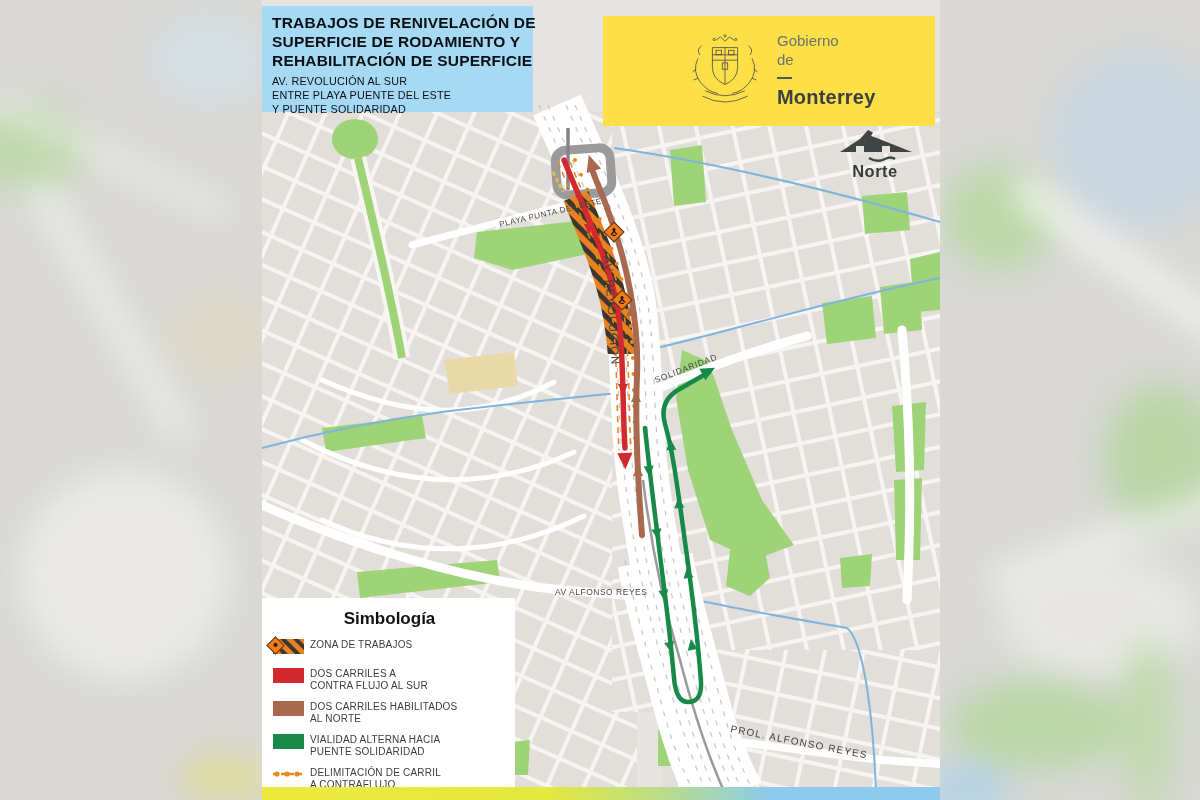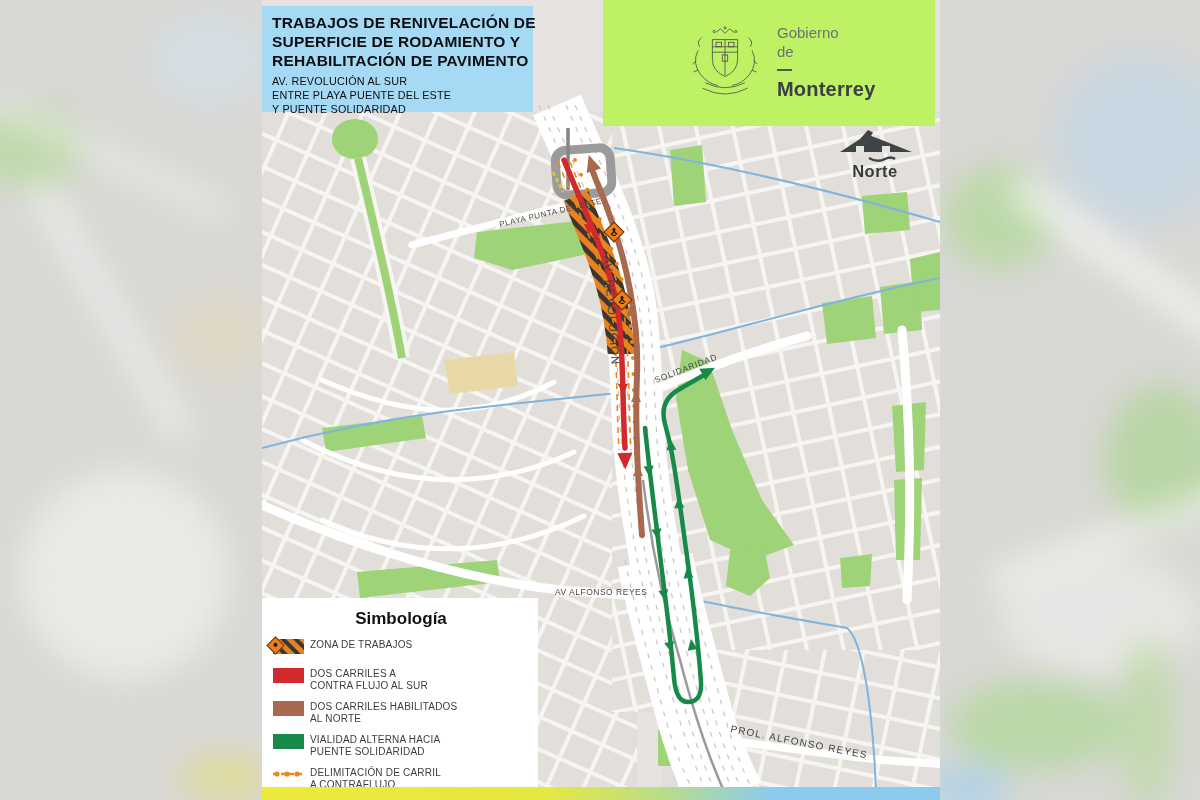--- a/index.html
+++ b/index.html
@@ -12,28 +12,28 @@
   
   .flyer{position:absolute;left:262px;top:0;width:678px;height:800px;background:#e6e3e0;}
   .map-svg{position:absolute;left:0;top:0;}
   
   .title-box{position:absolute;left:0;top:6px;width:271px;height:106px;background:#a6d9f4;
              box-sizing:border-box;padding:7px 8px 0 10px;color:#0b0f12;}
   .title-line{font-weight:700;font-size:15.5px;line-height:1.24;letter-spacing:.2px;white-space:nowrap;}
   .sub-line{font-weight:400;font-size:10.8px;line-height:1.3;letter-spacing:.2px;white-space:nowrap;}
   .title-gap{height:3px;}
   
-  .logo-box{position:absolute;left:341px;top:0;width:332px;height:126px;background:#bef264;
+  .logo-box{position:absolute;left:341px;top:16px;width:332px;height:110px;background:#fde047;
             display:flex;align-items:center;}
   .crest{margin-left:86px;}
   .logo-text{margin-left:16px;color:#6d7173;font-size:15px;line-height:1.25;}
   .logo-text .dash{width:15px;height:2px;background:#55585a;margin:7px 0 6px 0;}
   .logo-text .city{color:#3c4043;font-weight:700;font-size:20px;letter-spacing:.2px;}
   
-  .legend{position:absolute;left:0;top:598px;width:276px;height:189px;background:#ffffff;
+  .legend{position:absolute;left:0;top:598px;width:253px;height:189px;background:#ffffff;
           box-sizing:border-box;padding:11px 6px 0 8px;}
   .lg-title{text-align:center;font-weight:700;font-size:17px;color:#111;margin-bottom:9px;}
   .lg-row{display:flex;align-items:flex-start;margin-bottom:8px;}
   .lg-swatch{width:40px;flex:0 0 40px;position:relative;padding-left:2px;box-sizing:border-box;}
   .lg-label{font-size:10px;line-height:1.2;color:#3c3c3c;letter-spacing:.2px;padding-top:1px;}
   .lg-label span{display:block;white-space:nowrap;}
   .wz-diamond{position:absolute;left:-1px;top:1px;width:11px;height:11px;background:#f07d1a;
               border:1px solid #6e3710;transform:rotate(45deg);}
   .wz-diamond:after{content:"";position:absolute;left:3px;top:3px;width:4px;height:4px;
               background:#1d1d1d;border-radius:50%;}
@@ -229,21 +229,21 @@
         <rect x="594" y="146" width="8" height="7" fill="#e6e3e0"></rect>
         <rect x="620" y="146" width="8" height="7" fill="#e6e3e0"></rect>
         <path d="M 607,158 q 8,5 16,1 q 6,-3 10,0" stroke="#3f4444" stroke-width="2.4" fill="none"></path>
         <text x="613" y="177" text-anchor="middle" font-size="16.5" font-weight="bold" fill="#373b3b" style="font-family:'Liberation Sans',sans-serif;letter-spacing:.5px;">Norte</text>
       </g>
     </svg>
 
     <div class="title-box">
       <div class="title-line">TRABAJOS DE RENIVELACIÓN DE</div>
       <div class="title-line">SUPERFICIE DE RODAMIENTO Y</div>
-      <div class="title-line">REHABILITACIÓN DE PAVIMENTO</div>
+      <div class="title-line">REHABILITACIÓN DE SUPERFICIE</div>
       <div class="title-gap"></div>
       <div class="sub-line">AV. REVOLUCIÓN AL SUR</div>
       <div class="sub-line">ENTRE PLAYA PUENTE DEL ESTE</div>
       <div class="sub-line">Y PUENTE SOLIDARIDAD</div>
     </div>
 
     <div class="logo-box">
       <svg class="crest" width="72" height="80" viewBox="0 0 80 84">
         <g stroke="#4a4a4a" stroke-width="0.9" fill="none">
           <path d="M 30,8 l 5,-4 l 5,5 l 5,-5 l 5,4"></path>

